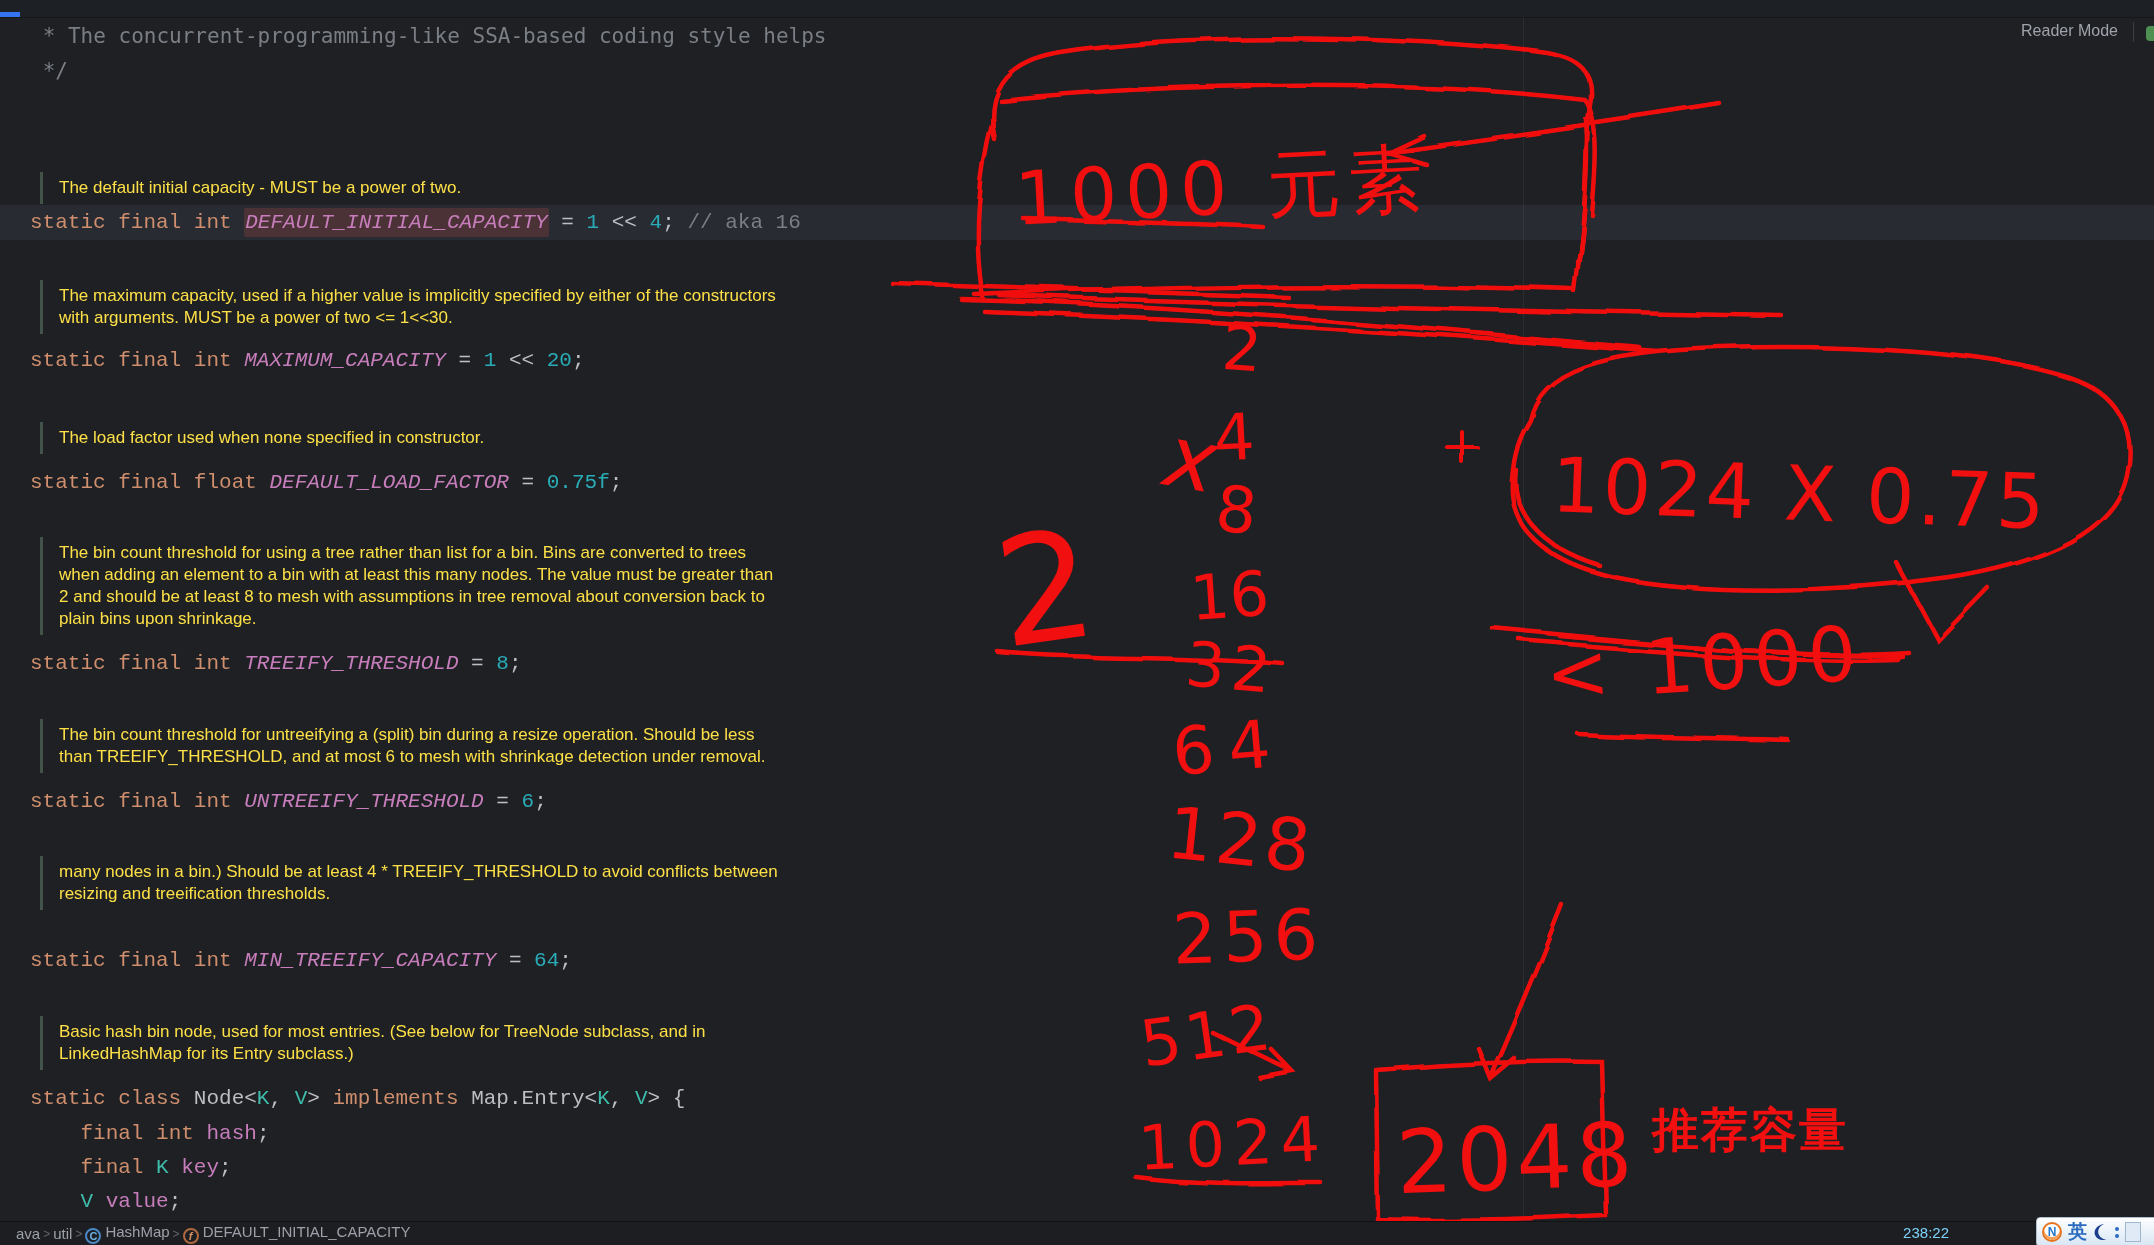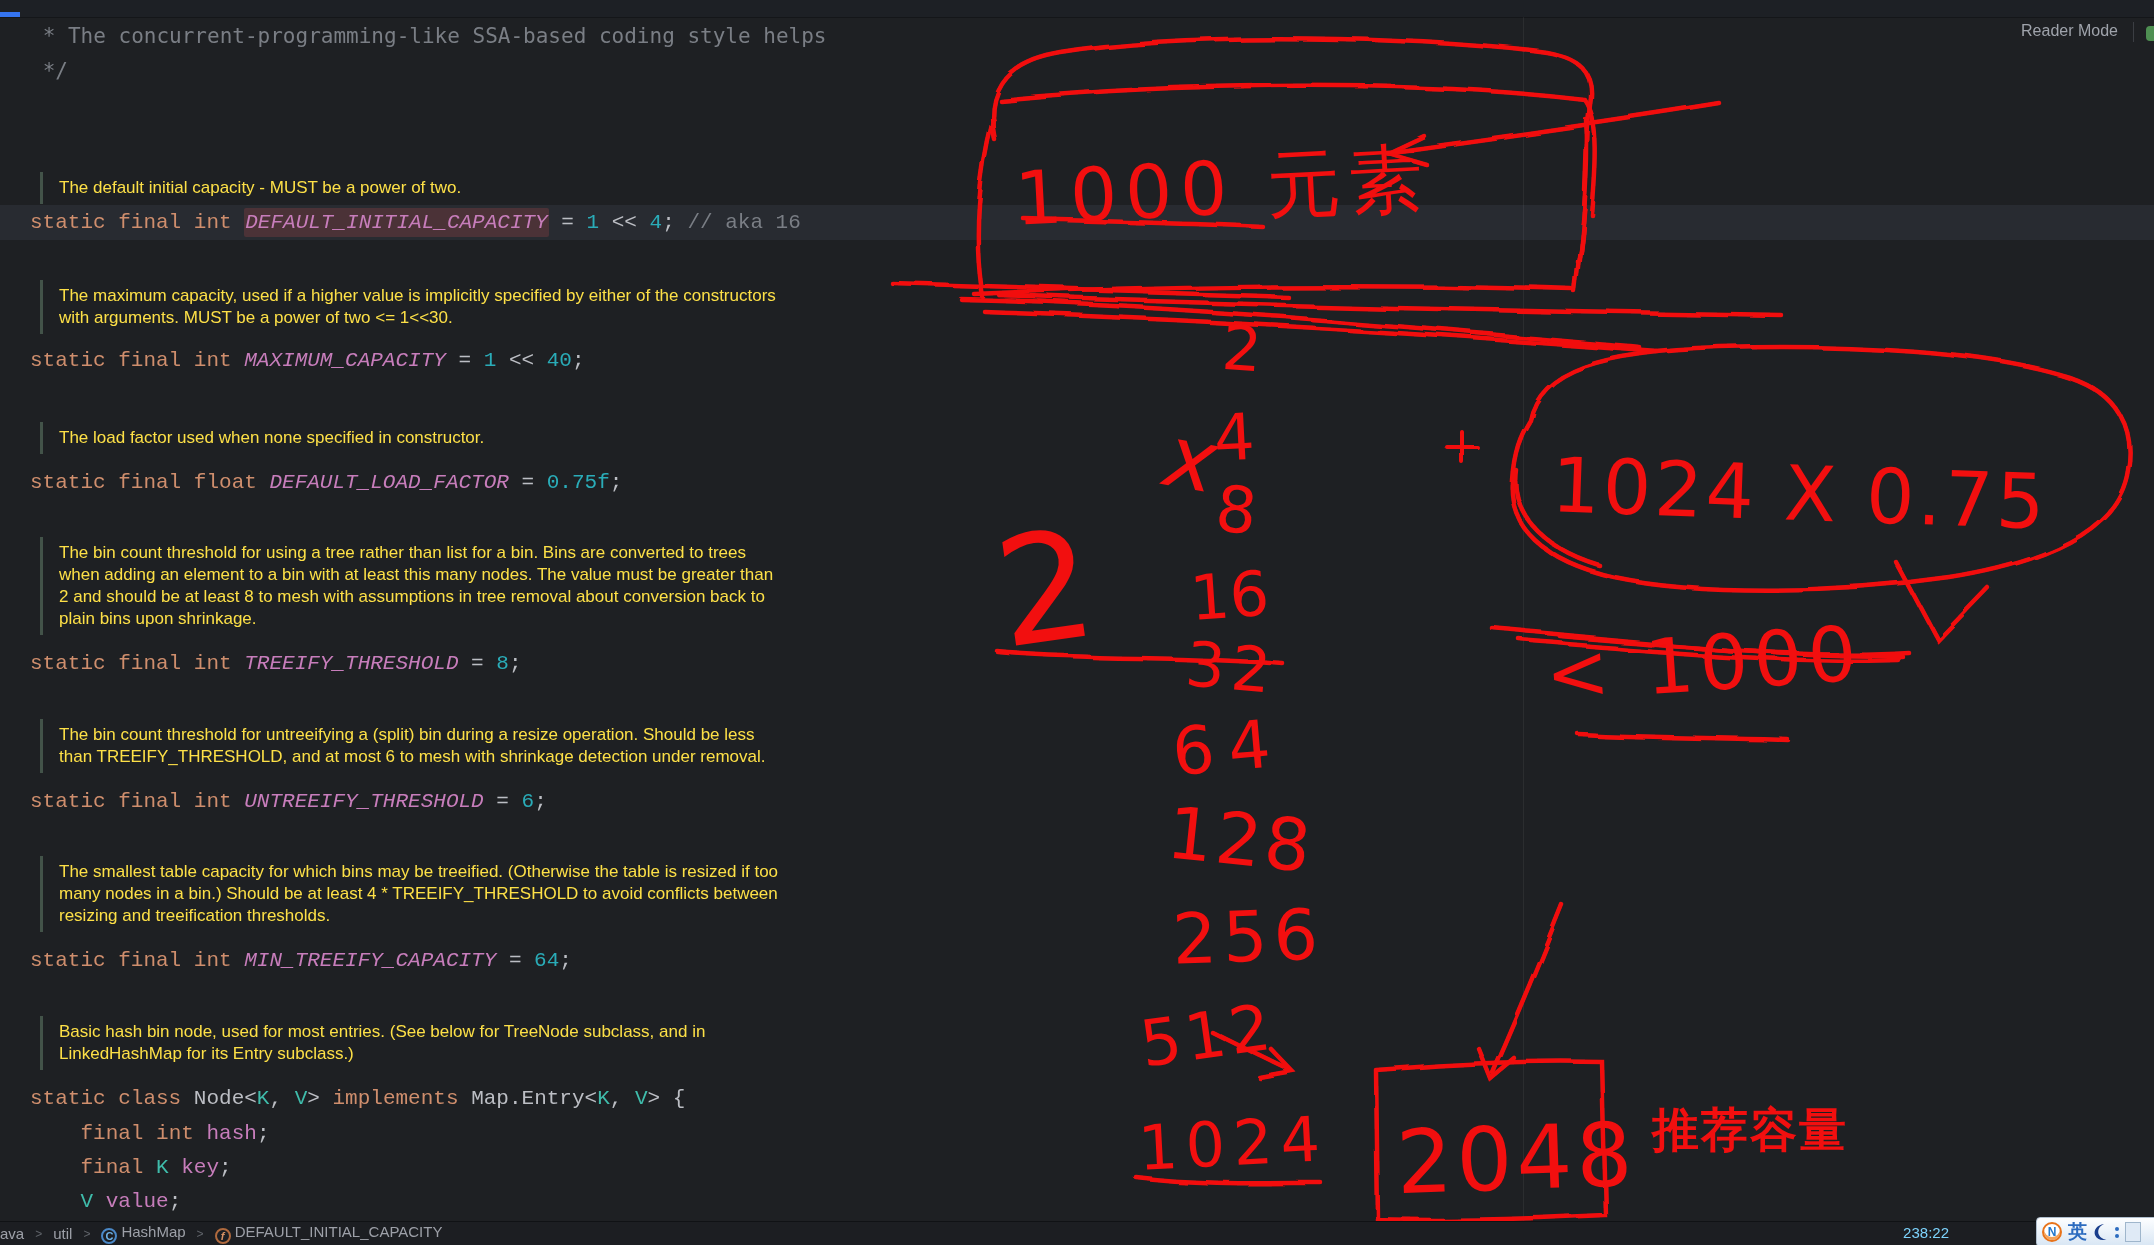--- a/index.html
+++ b/index.html
@@ -26,22 +26,22 @@
   .tk-num{color:#2AACB8}
   .tk-pl{color:#BCBEC4}
   .tk-cmt{color:#7A7E85}
   .tk-type{color:#3FBCAB}
   .tk-field{color:#C77DBB}
   .docblock{position:absolute;left:40px;border-left:3px solid #435349;padding:5px 0 5px 16px;
             font-size:17px;line-height:22px;color:#fde047;}
   .docblock div{white-space:pre;}
   
   .statusbar{position:absolute;left:0;top:1221px;width:100%;height:24px;background:#1c1e22;
-             border-top:1px solid #101215;display:flex;align-items:center;gap:11px;
-             font-size:15px;color:#9DA0A8;padding-left:0;box-sizing:border-box;}
+             border-top:1px solid #101215;display:flex;align-items:center;gap:3px;
+             font-size:15px;color:#9DA0A8;padding-left:16px;box-sizing:border-box;}
   .crumb-sep{color:#60646a;font-size:12px;}
   .ic-circle{display:inline-flex;align-items:center;justify-content:center;width:16px;height:16px;
              border-radius:50%;font-size:11px;font-weight:bold;box-sizing:border-box;margin-right:4px;vertical-align:-3px;}
   .ic-class{border:2px solid #4A88C7;color:#6FB3E8;}
   .ic-field{border:2px solid #B06A3E;color:#D79264;font-style:italic;}
   .caretpos{position:absolute;right:205px;top:1224px;font-size:15px;color:#7dd3fc;}
   
   .ime{position:absolute;left:2036px;top:1217px;width:130px;height:30px;border-radius:4px;
        background:linear-gradient(#fdfeff,#d8e6f4);border:1px solid #b0bfce;
        display:flex;align-items:center;gap:6px;padding:0 5px;box-sizing:border-box;}
@@ -88,31 +88,30 @@
     <div>The bin count threshold for using a tree rather than list for a bin. Bins are converted to trees</div>
     <div>when adding an element to a bin with at least this many nodes. The value must be greater than</div>
     <div>2 and should be at least 8 to mesh with assumptions in tree removal about conversion back to</div>
     <div>plain bins upon shrinkage.</div>
   </div>
   <div class="docblock" style="top:719px">
     <div>The bin count threshold for untreeifying a (split) bin during a resize operation. Should be less</div>
     <div>than TREEIFY_THRESHOLD, and at most 6 to mesh with shrinkage detection under removal.</div>
   </div>
   <div class="docblock" style="top:856px">
-    <div>The smallest table capacity for which bins may be treeified. (Otherwise the table is resized if too</div>
     <div>many nodes in a bin.) Should be at least 4 * TREEIFY_THRESHOLD to avoid conflicts between</div>
     <div>resizing and treeification thresholds.</div>
   </div>
   <div class="docblock" style="top:1016px">
     <div>Basic hash bin node, used for most entries. (See below for TreeNode subclass, and in</div>
     <div>LinkedHashMap for its Entry subclass.)</div>
   </div>
 
   <div class="codeline" style="top:205px"><span class="tk-kw">static final int </span><span class="tk-namehl">DEFAULT_INITIAL_CAPACITY</span><span class="tk-pl"> = </span><span class="tk-num">1</span><span class="tk-pl"> &lt;&lt; </span><span class="tk-num">4</span><span class="tk-pl">; </span><span class="tk-cmt">// aka 16</span></div>
-  <div class="codeline" style="top:343px"><span class="tk-kw">static final int </span><span class="tk-name">MAXIMUM_CAPACITY</span><span class="tk-pl"> = </span><span class="tk-num">1</span><span class="tk-pl"> &lt;&lt; </span><span class="tk-num">40</span><span class="tk-pl">;</span></div>
+  <div class="codeline" style="top:343px"><span class="tk-kw">static final int </span><span class="tk-name">MAXIMUM_CAPACITY</span><span class="tk-pl"> = </span><span class="tk-num">1</span><span class="tk-pl"> &lt;&lt; </span><span class="tk-num">20</span><span class="tk-pl">;</span></div>
   <div class="codeline" style="top:465px"><span class="tk-kw">static final float </span><span class="tk-name">DEFAULT_LOAD_FACTOR</span><span class="tk-pl"> = </span><span class="tk-num">0.75f</span><span class="tk-pl">;</span></div>
   <div class="codeline" style="top:646px"><span class="tk-kw">static final int </span><span class="tk-name">TREEIFY_THRESHOLD</span><span class="tk-pl"> = </span><span class="tk-num">8</span><span class="tk-pl">;</span></div>
   <div class="codeline" style="top:784px"><span class="tk-kw">static final int </span><span class="tk-name">UNTREEIFY_THRESHOLD</span><span class="tk-pl"> = </span><span class="tk-num">6</span><span class="tk-pl">;</span></div>
   <div class="codeline" style="top:943px"><span class="tk-kw">static final int </span><span class="tk-name">MIN_TREEIFY_CAPACITY</span><span class="tk-pl"> = </span><span class="tk-num">64</span><span class="tk-pl">;</span></div>
   <div class="codeline" style="top:1081px"><span class="tk-kw">static class </span><span class="tk-pl">Node&lt;</span><span class="tk-type">K</span><span class="tk-pl">, </span><span class="tk-type">V</span><span class="tk-pl">&gt; </span><span class="tk-kw">implements </span><span class="tk-pl">Map.Entry&lt;</span><span class="tk-type">K</span><span class="tk-pl">, </span><span class="tk-type">V</span><span class="tk-pl">&gt; {</span></div>
   <div class="codeline" style="top:1116px"><span class="tk-pl">    </span><span class="tk-kw">final int </span><span class="tk-field">hash</span><span class="tk-pl">;</span></div>
   <div class="codeline" style="top:1150px"><span class="tk-pl">    </span><span class="tk-kw">final </span><span class="tk-type">K</span><span class="tk-pl"> </span><span class="tk-field">key</span><span class="tk-pl">;</span></div>
   <div class="codeline" style="top:1184px"><span class="tk-pl">    </span><span class="tk-type">V</span><span class="tk-pl"> </span><span class="tk-field">value</span><span class="tk-pl">;</span></div>
 
   <svg class="redsvg" width="2154" height="1245" viewBox="0 0 2154 1245">

